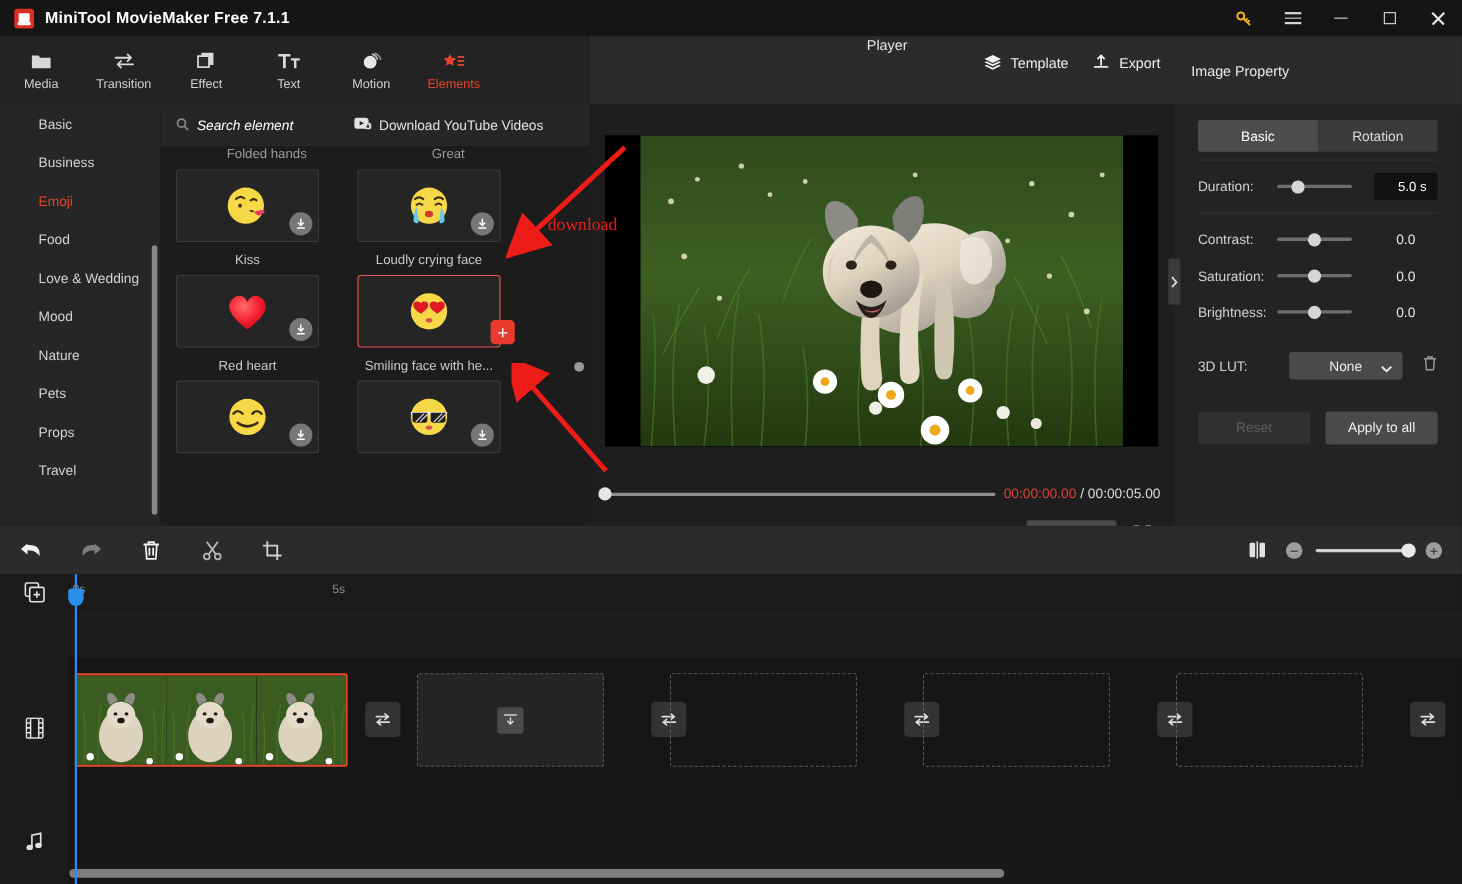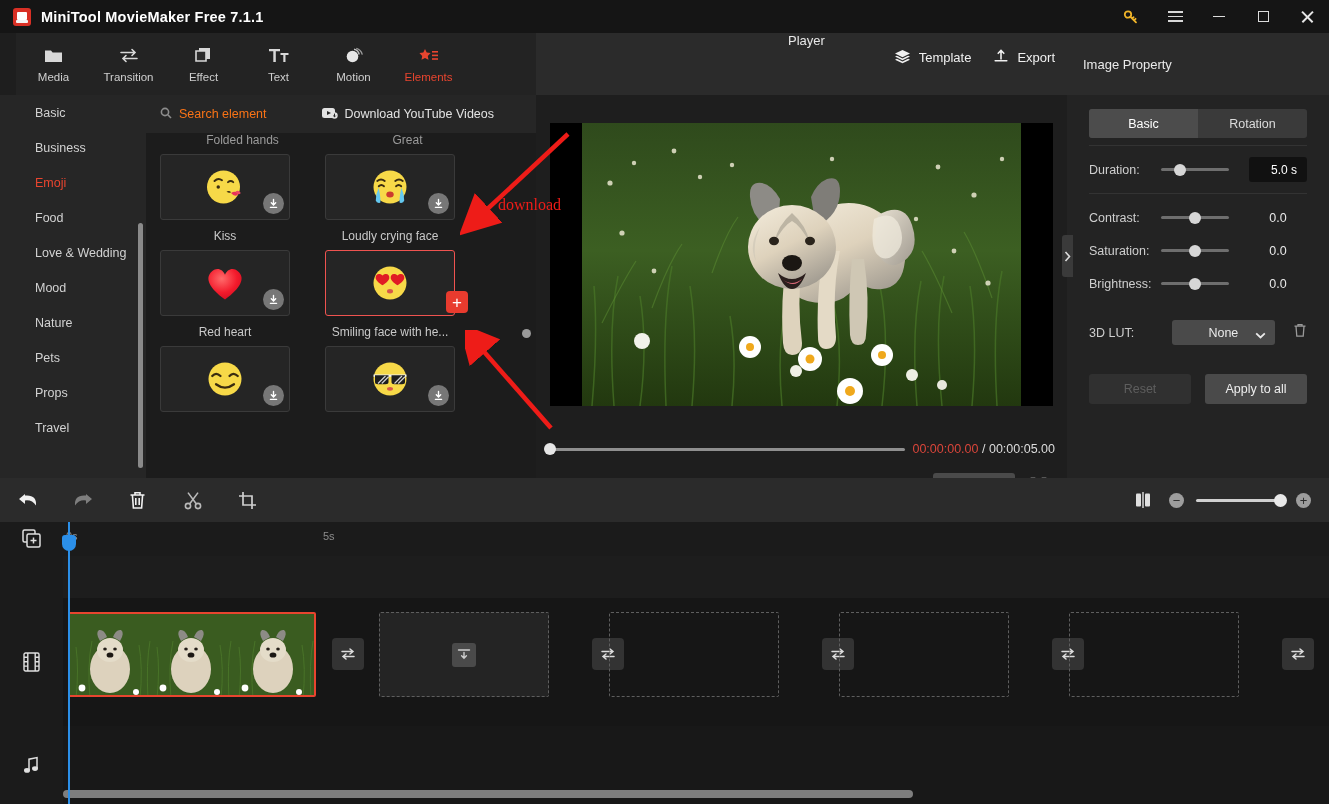--- a/index.html
+++ b/index.html
@@ -45,21 +45,21 @@
   .ham i:nth-child(3) { top: 9.4px; }
   .minbar { width: 12px; height: 1.5px; background: #dcdcdc; }
   .maxbox { width: 11px; height: 11px; border: 1.5px solid #dcdcdc; }
   .xmark { position: relative; width: 13px; height: 13px; }
   .xmark i { position: absolute; left: -1px; top: 6px; width: 15px; height: 1.5px; background: #e6e6e6; }
   .xmark i:first-child { transform: rotate(45deg); }
   .xmark i:last-child { transform: rotate(-45deg); }
 
   
   .tooltabs {
-    position: absolute; top: 33px; left: 16px; width: 536px; height: 62px;
+    position: absolute; top: 33px; left: 0; width: 536px; height: 62px;
     background: #232323; display: flex; align-items: center;
   }
   .tool {
     width: 75px; height: 62px; display: flex; flex-direction: column;
     align-items: center; justify-content: center; gap: 5px; cursor: pointer;
   }
   .tool .tlabel { font-size: 11.5px; color: #cfcfcf; }
   .tool.active .tlabel { color: #e8452f; }
   .tool .ticon { height: 20px; display: flex; align-items: center; justify-content: center; color: #e3e3e3; }
   .tool.active .ticon { color: #e8452f; }
@@ -82,21 +82,21 @@
   
   .elpanel {
     position: absolute; top: 95px; left: 146px; width: 390px; height: 383px;
     background: #1c1c1c;
   }
   .elsearchrow {
     height: 38px; display: flex; align-items: center; background: #262626;
   }
   .searchbox { display: flex; align-items: center; gap: 7px; margin-left: 14px; cursor: text; }
   .searchbox .sicon { color: #8c8c8c; font-size: 11px; }
-  .searchph { font-size: 12.5px; color: #f97316; }
+  .searchph { font-size: 12.5px; color: #ffffff; font-style: italic; }
   .ytdl { display: flex; align-items: center; gap: 7px; margin-left: 55px; cursor: pointer; }
   .ytdl-label { font-size: 12.5px; color: #e2e2e2; }
   .grid {
     position: absolute; top: 38px; left: 0; width: 390px; height: 345px;
     overflow: hidden;
   }
   .cutlabels {
     display: flex; height: 14px; color: #9a9a9a; font-size: 12px; overflow: hidden;
   }
   .cutlabels span { width: 165px; text-align: center; }
@@ -916,21 +916,21 @@
         <svg width="17" height="18" viewBox="0 0 17 18" fill="#e0e0e0">
           <path d="M6 14V3.2l8-1.6V12" stroke="#e0e0e0" stroke-width="1.5" fill="none"></path>
           <ellipse cx="4" cy="14.4" rx="3" ry="2.4"></ellipse>
             <ellipse cx="12" cy="12.6" rx="3" ry="2.4"></ellipse>
         </svg>
       </div>
     </div>
 
     <div class="ruler">
       <div class="rulerlabel" style="left:3px">0s</div>
-      <div class="rulerlabel" style="left:260px">5s</div>
+      <div class="rulerlabel" style="left:239px">5s</div>
     </div>
 
     <div class="tracks">
       <div class="track-text"></div>
       <div class="track-video">
         <div class="clip">
           <div class="strip">
             <div>
               <svg width="84" height="85" viewBox="0 0 84 85" preserveAspectRatio="xMidYMid slice">
                 <rect width="84" height="85" fill="#3a5c20"></rect>

